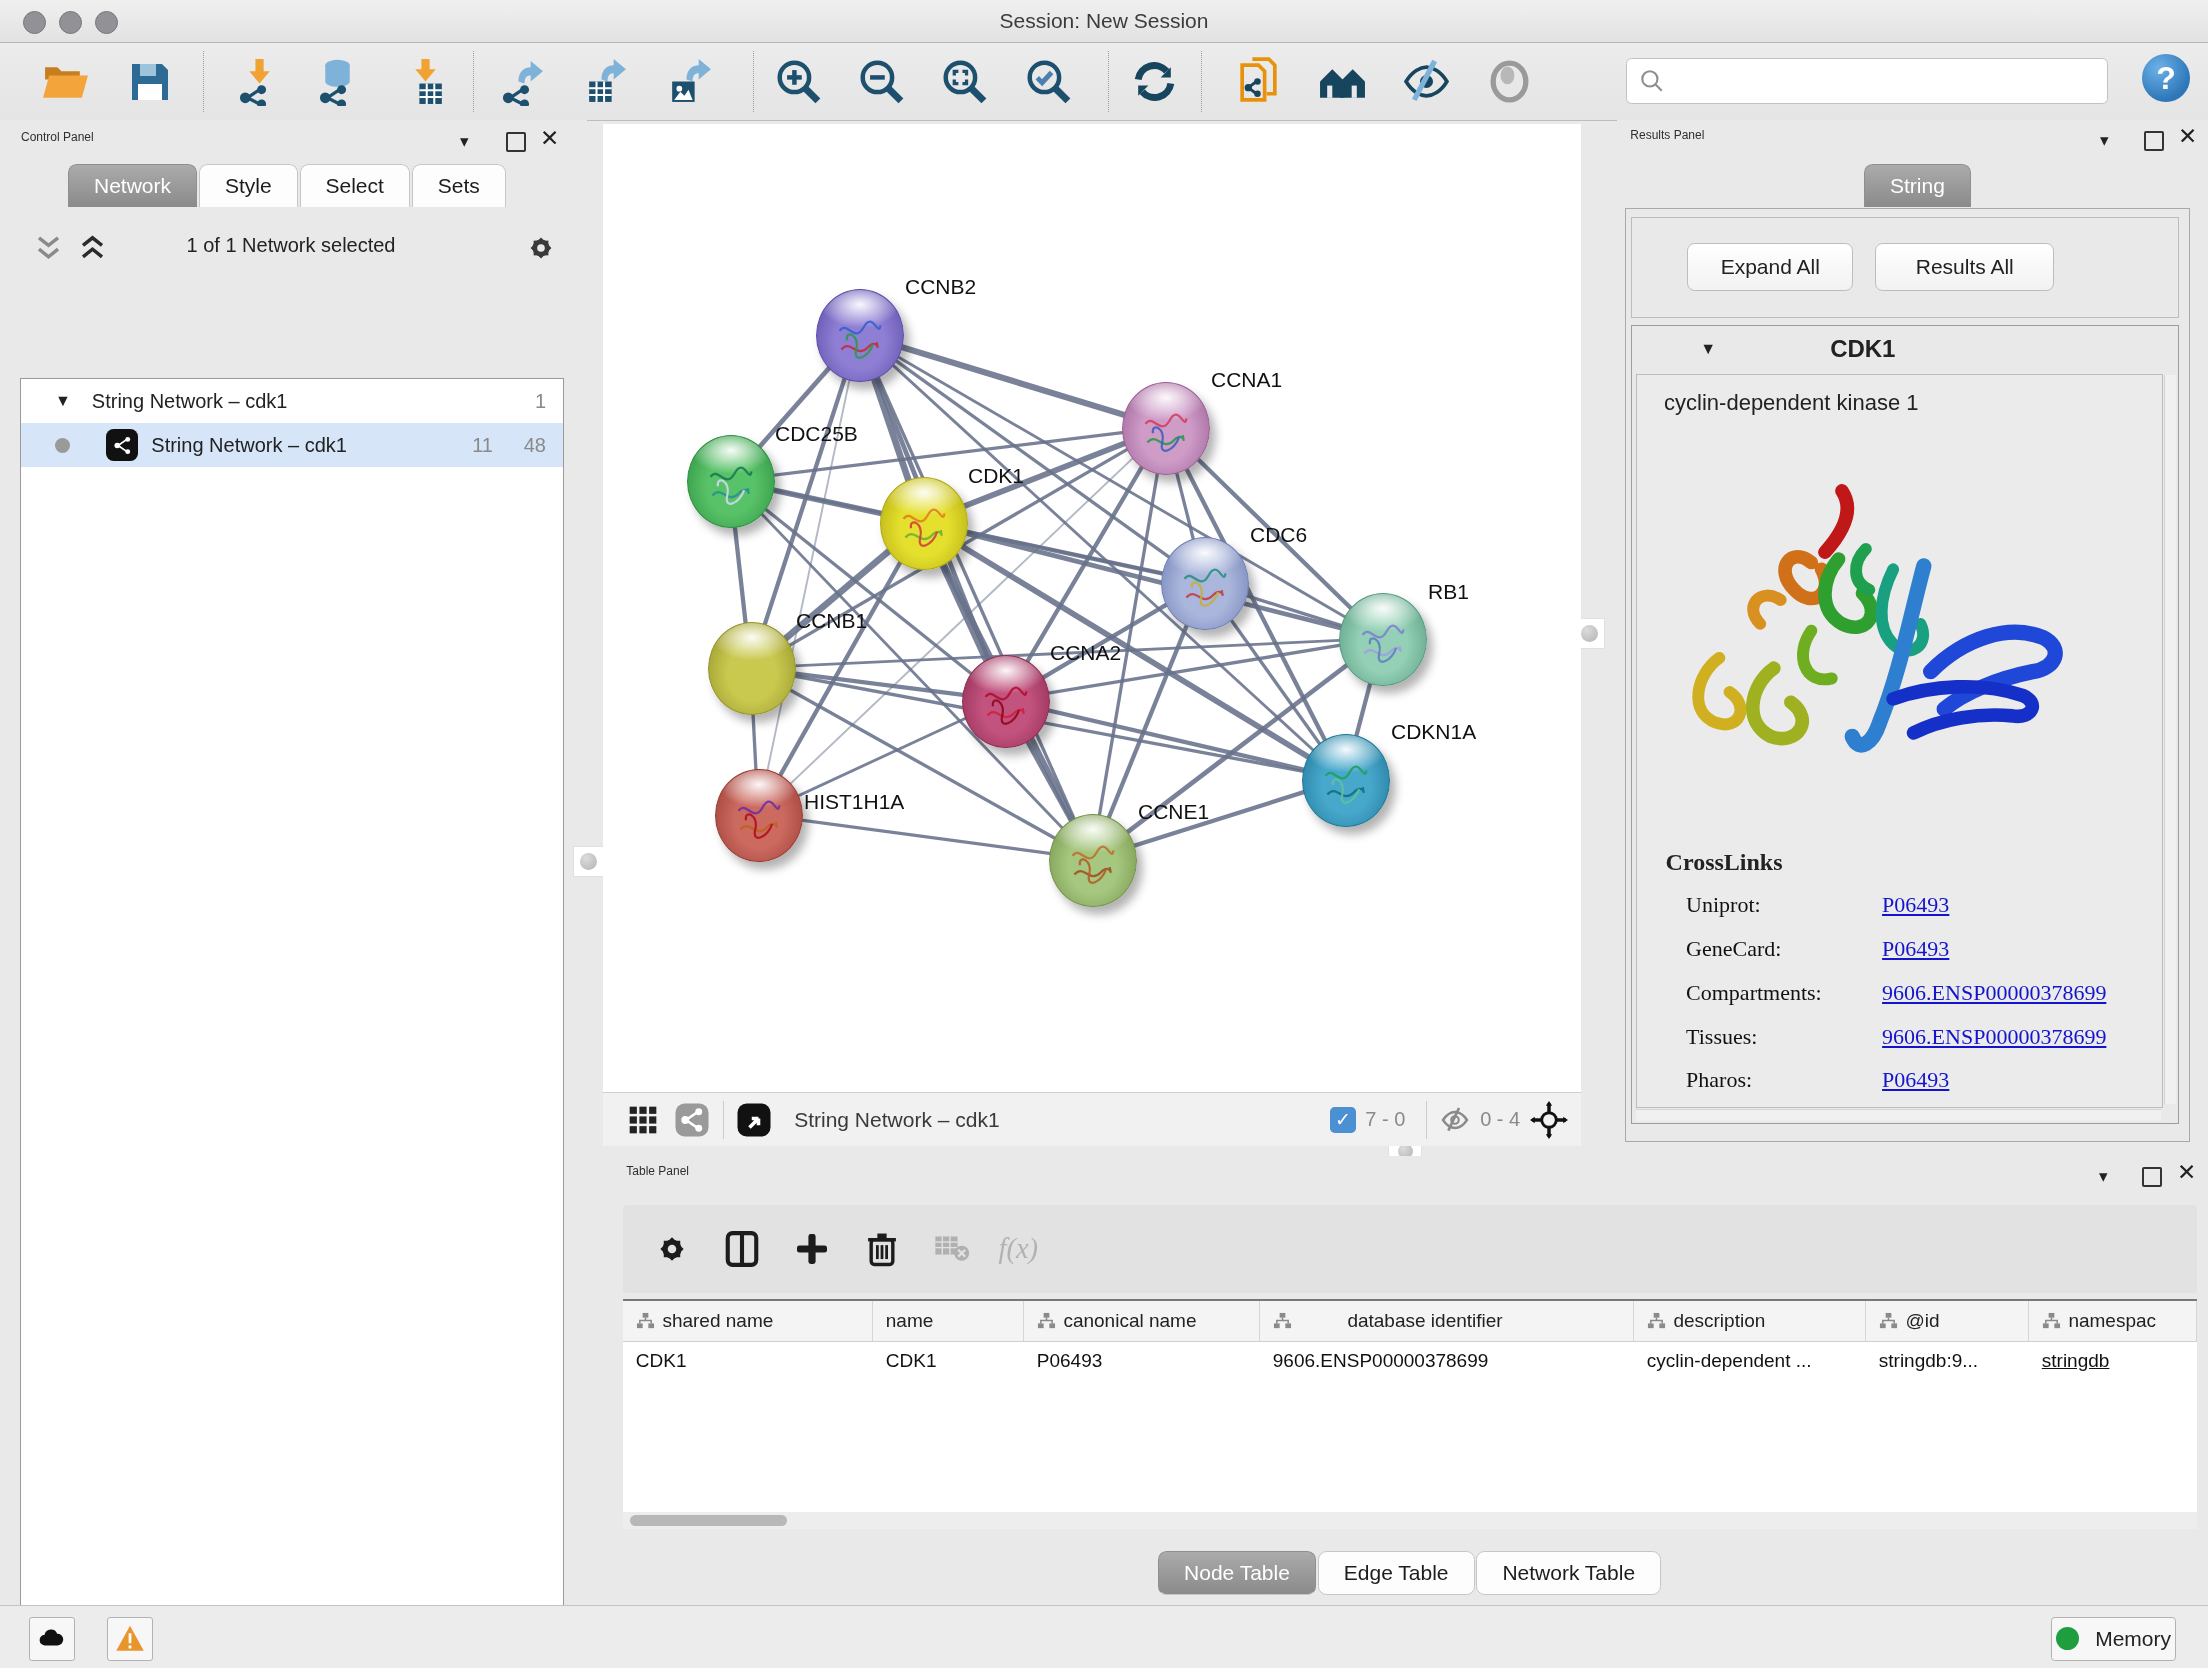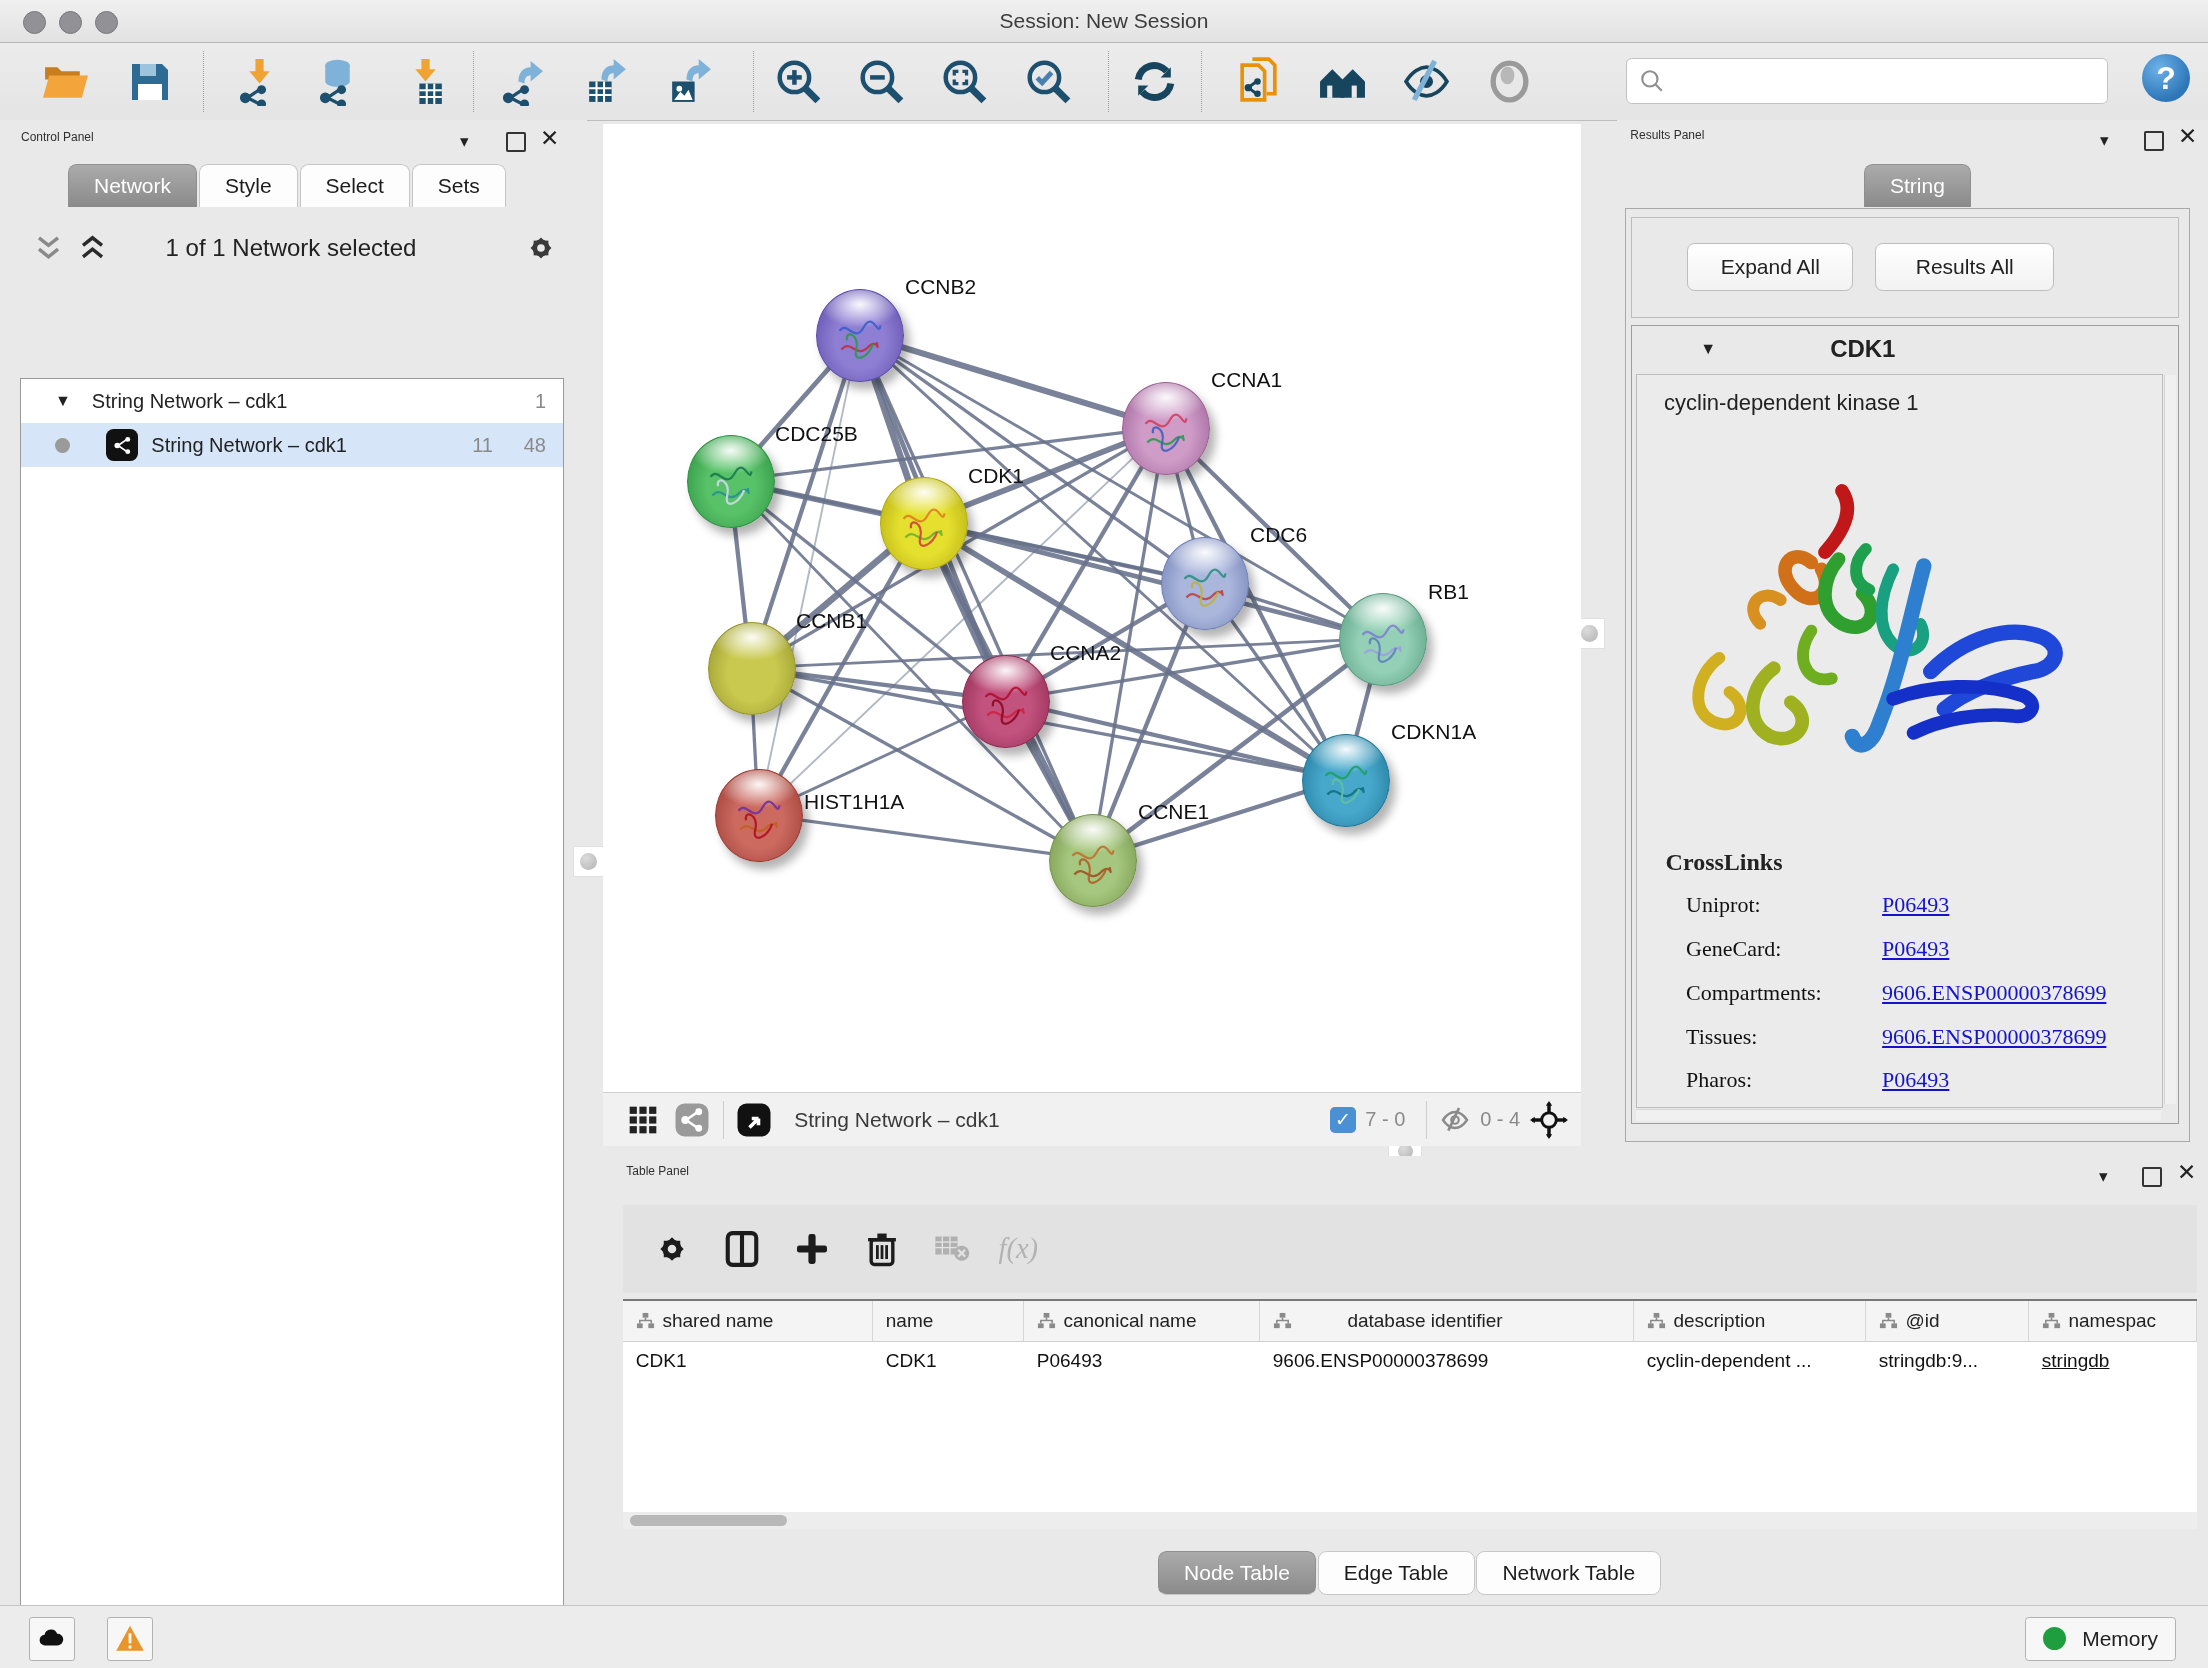--- a/index.html
+++ b/index.html
@@ -111,21 +111,21 @@
   #tp-hscroll{position:absolute;left:9.5px;top:356px;width:1574px;height:17px;background:#ededed;}
   #tp-hthumb{position:absolute;left:7.6px;top:2.9px;width:157px;height:11.4px;border-radius:5.7px;background:#b8b8b8;}
   #tp-tabs{position:absolute;left:0;top:395px;width:100%;text-align:center;}
   #tp-tabs .tab{border-radius:8.6px 8.6px 8.6px 8.6px;border-bottom:1px solid #c6c6c6;}
 
   
   #statusbar{position:absolute;left:0;top:1605px;width:2208px;height:63px;background:#ececec;
     border-top:1px solid #c4c4c4;}
   .sbtn{position:absolute;top:10.5px;width:44px;height:42px;background:#f7f7f7;
     border:1.4px solid #b2b2b2;border-radius:2.9px;display:flex;align-items:center;justify-content:center;}
-  #memory-btn{position:absolute;right:32px;top:10.5px;height:42px;padding:0 17px;background:#f7f7f7;
+  #memory-btn{position:absolute;right:32px;top:10.5px;height:42px;padding:0 4px;background:#f7f7f7;
     border:1.4px solid #b2b2b2;border-radius:3.8px;display:flex;align-items:center;gap:16px;font-size:21px;margin-left:37px;}
   .gdot{width:23px;height:23px;border-radius:50%;background:#1e9e3e;}
 </style>
 </head>
 <body>
 
 <div id="root">
 
   <div class="titlebar">
     <span class="tlight" style="left:23px"></span>
@@ -317,21 +317,21 @@
       <span class="tab sel">Network</span><span class="tab">Style</span><span class="tab">Select</span><span class="tab">Sets</span>
     </div>
 
     <div class="abs" style="left:20px;top:103px;width:542px;height:53px">
       <svg class="abs" style="left:15px;top:11.4px" width="27" height="28.5" viewBox="0 0 14 15">
         <path d="M2 2l5 4 5-4M2 8l5 4 5-4" fill="none" stroke="#8a8a8a" stroke-width="1.8"></path>
       </svg>
       <svg class="abs" style="left:59px;top:11.4px" width="27" height="28.5" viewBox="0 0 14 15">
         <path d="M2 6l5-4 5 4M2 12l5-4 5 4" fill="none" stroke="#2a2a2a" stroke-width="1.8"></path>
       </svg>
-      <div class="abs" style="left:0;top:11.4px;width:542px;text-align:center;font-size:24px;color:#222">1 of 1 Network selected</div>
+      <div class="abs" style="left:0;top:11.4px;width:542px;text-align:center;font-size:20px;color:#222">1 of 1 Network selected</div>
       <svg class="abs" style="left:504px;top:7.6px" width="34" height="34" viewBox="0 0 24 24">
         <rect x="6.8" y="6.8" width="10.4" height="10.4" fill="#3a3a3a"></rect>
         <rect x="6.8" y="6.8" width="10.4" height="10.4" fill="#3a3a3a" transform="rotate(45 12 12)"></rect>
         <circle cx="12" cy="12" r="6" fill="#3a3a3a"></circle>
           <circle cx="12" cy="12" r="2.7" fill="#e9e9e9"></circle>
       </svg>
     </div>
 
     <div id="cp-list">
       <div class="cp-row">

